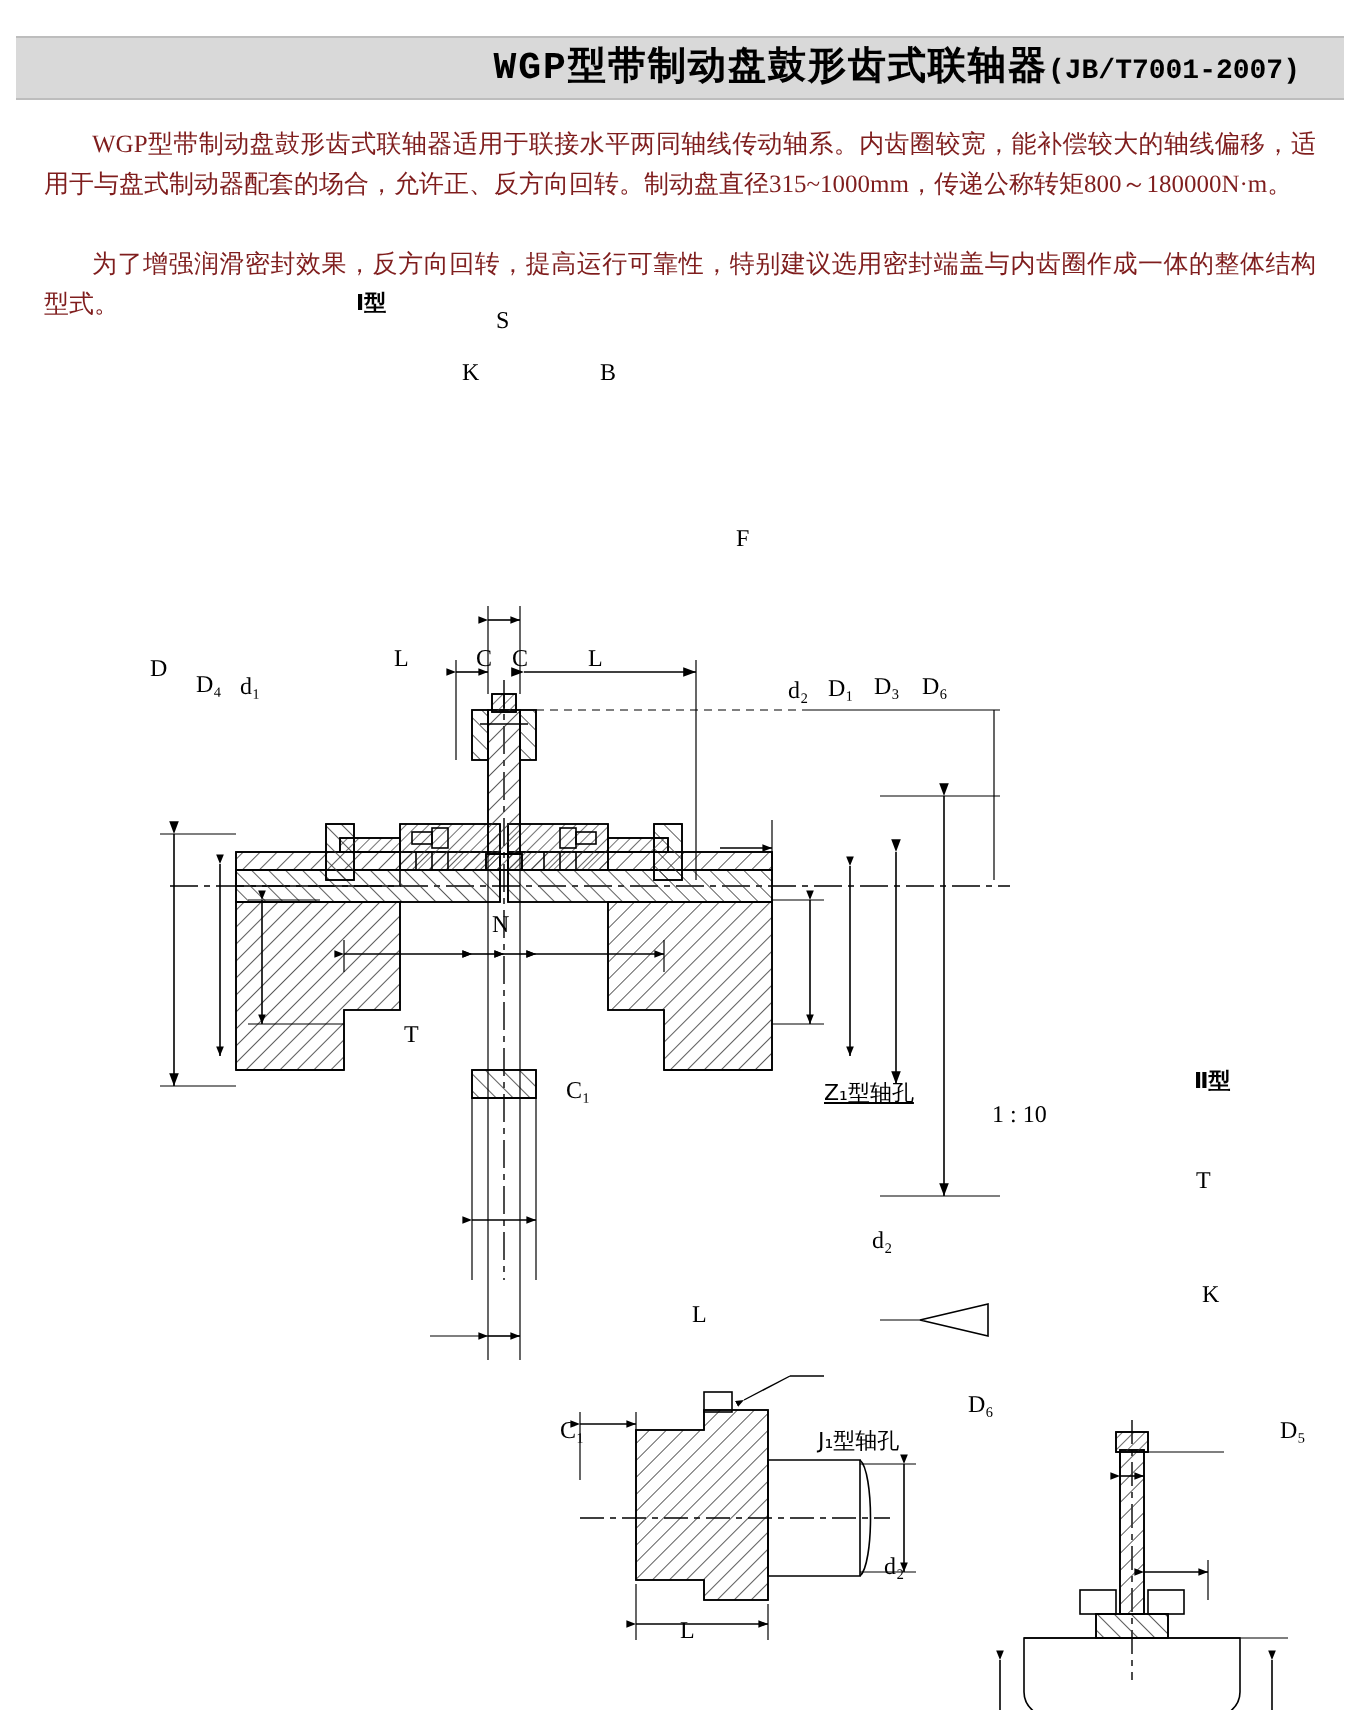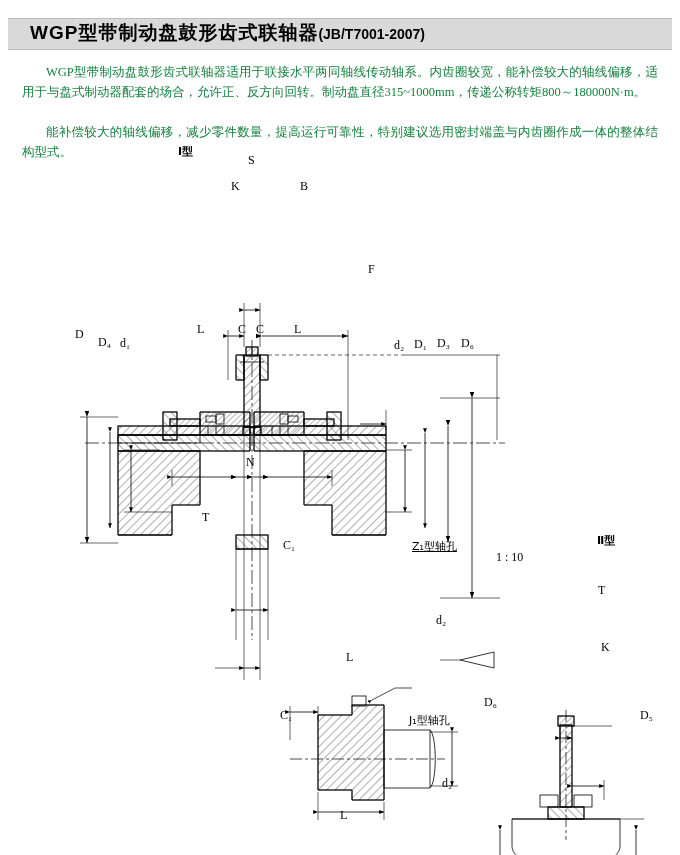--- a/index.html
+++ b/index.html
@@ -13,35 +13,36 @@
   }
   
   .title-bar {
     position:absolute; left:8px; top:18px; width:664px; height:30px;
     background:#d9d9d9;
     border-top:1px solid #bdbdbd;
     border-bottom:1px solid #bdbdbd;
   }
   .title-text {
     position:absolute; left:30px; top:20px; width:620px; height:26px;
-    font-family:Liberation Sans, sans-serif;
+    font-family:Liberation Mono, monospace;
     font-weight:bold;
     font-size:19px;
     letter-spacing:1px;
     white-space:nowrap;
+    text-align:right;
   }
   .title-text .std { font-size:14px; font-weight:bold; letter-spacing:0; }
 
   .para {
     position:absolute;
     font-size:12.5px;
     line-height:20px;
     text-indent:24px;
     text-align:justify;
-    color:#15803d;
+    color:#7f1d1d;
   }
   #p1 { left:22px; top:62px; width:636px; }
   #p2 { left:22px; top:122px; width:636px; }
 
   
   #drawing { position:absolute; left:0; top:140px; width:656px; height:715px; }
   #drawing svg { display:block; }
 
   .lbl {
     position:absolute;
@@ -53,21 +54,21 @@
   .lbl.big { font-size:14px; font-weight:bold; }
   .lbl.cn { font-family:"DejaVu Sans", sans-serif; font-size:11px; }
 </style>
 </head>
 <body>
 
 <div class="title-bar"></div>
 <div class="title-text"><span>WGP型带制动盘鼓形齿式联轴器</span><span class="std">(JB/T7001-2007)</span></div>
 
 <div class="para" id="p1">WGP型带制动盘鼓形齿式联轴器适用于联接水平两同轴线传动轴系。内齿圈较宽，能补偿较大的轴线偏移，适用于与盘式制动器配套的场合，允许正、反方向回转。制动盘直径315~1000mm，传递公称转矩800～180000N·m。</div>
-<div class="para" id="p2">能补偿较大的轴线偏移，减少零件数量，提高运行可靠性，特别建议选用密封端盖与内齿圈作成一体的整体结构型式。</div>
+<div class="para" id="p2">为了增强润滑密封效果，反方向回转，提高运行可靠性，特别建议选用密封端盖与内齿圈作成一体的整体结构型式。</div>
 
 <div id="drawing">
 
 <svg width="680" height="715" viewBox="0 0 680 715" xmlns="http://www.w3.org/2000/svg">
   <defs>
     <pattern id="hatchA" width="6" height="6" patternUnits="userSpaceOnUse" patternTransform="rotate(45)">
       <line x1="0" y1="0" x2="0" y2="6" stroke="#333" stroke-width="0.8"></line>
     </pattern>
     <pattern id="hatchB" width="6" height="6" patternUnits="userSpaceOnUse" patternTransform="rotate(-45)">
       <line x1="0" y1="0" x2="0" y2="6" stroke="#333" stroke-width="0.8"></line>

